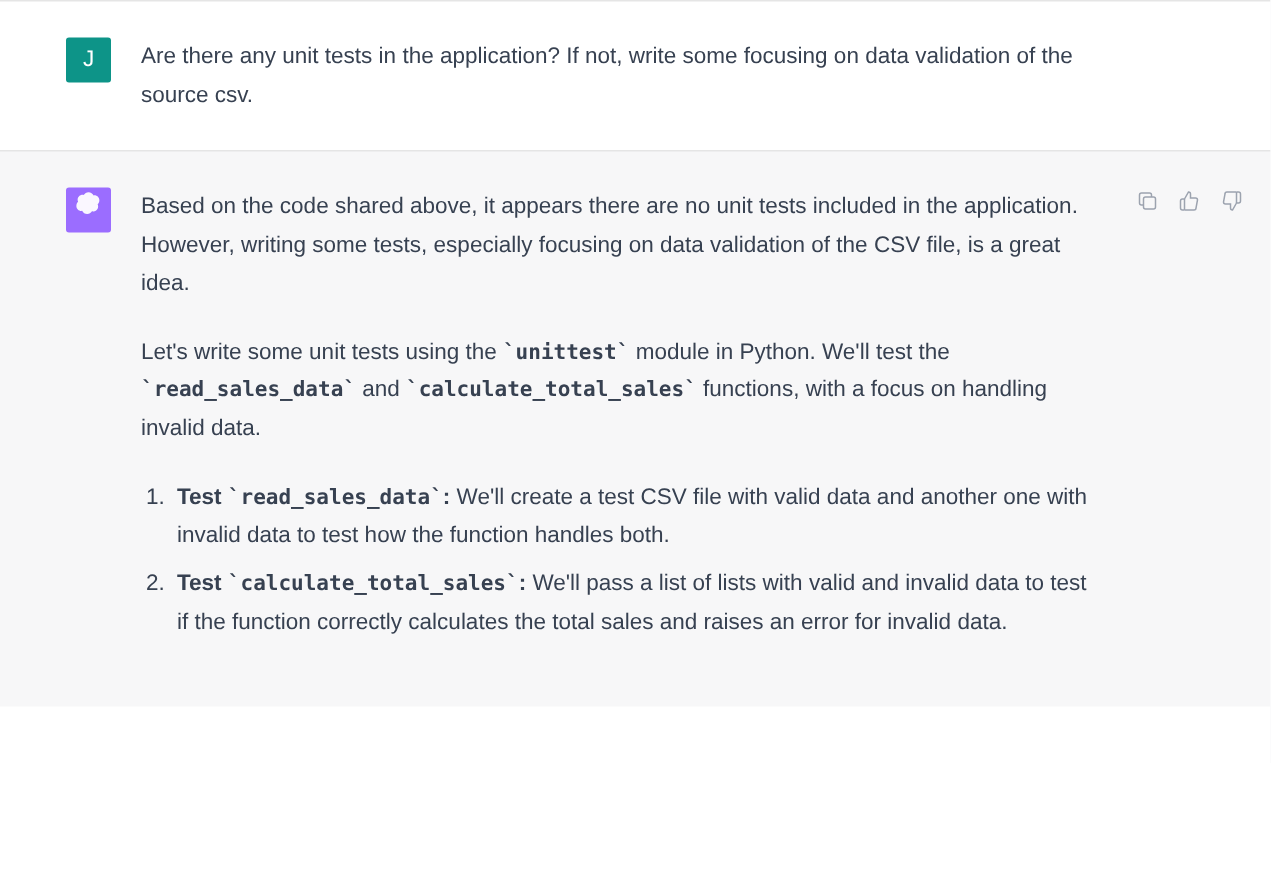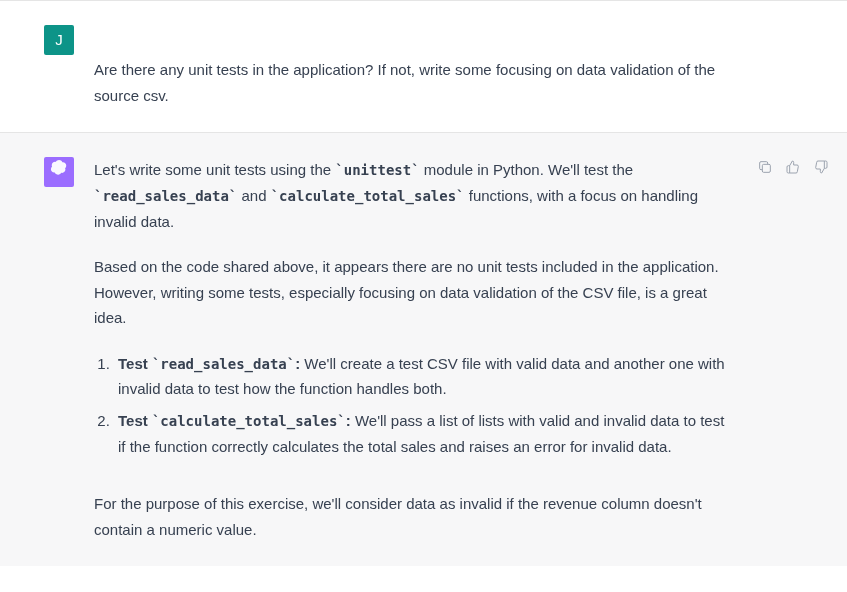--- a/index.html
+++ b/index.html
@@ -46,21 +46,21 @@
   .avatar.assist-av { background: #9b6dff; }
   .assist-av svg { width: 20px; height: 20px; }
   .content {
     flex: 1;
     color: #374151;
   }
   .message.assistant .content {
     max-width: 640px;
   }
   .content p { margin-bottom: 20px; }
-  .content p:last-child { margin-bottom: 0; margin-top: 32px; }
+  .content p:last-child { margin-bottom: 0; }
   code {
     font-family: ui-monospace, SFMono-Regular, Menlo, Consolas, monospace;
     font-weight: 700;
     font-size: 14px;
   }
   ol {
     margin: 12px 0 20px 0;
     padding-left: 20px;
   }
   ol li {
@@ -94,37 +94,36 @@
   <div class="avatar assist-av">
     <span>
       <svg viewBox="0 0 24 24">
           <g fill="#ffffff">
             <path d="M12 2.5c-1.6 0-3 .9-3.8 2.2-.3-.1-.6-.1-.9-.1-2.2 0-4 1.8-4 4 0 .6.1 1.1.4 1.6-.9.8-1.4 2-1.4 3.3 0 2.2 1.8 4 4 4 .2 0 .4 0 .6-.1.7 1.6 2.3 2.6 4.1 2.6 1.6 0 3-.9 3.8-2.2.3.1.6.1.9.1 2.2 0 4-1.8 4-4 0-.6-.1-1.1-.4-1.6.9-.8 1.4-2 1.4-3.3 0-2.2-1.8-4-4-4-.2 0-.4 0-.6.1C15.4 3.5 13.8 2.5 12 2.5z" opacity="0.95"></path>
           </g>
         </svg>
     </span>
   </div>
   <div class="content">
+    <p>Based on the code shared above, it appears there are no unit tests included in the application. However, writing some tests, especially focusing on data validation of the CSV file, is a great idea.</p>
+
     <p>
       <span>Let's write some unit tests using the </span><code>`unittest`</code><span> module in Python. We'll test the </span><code>`read_sales_data`</code><span> and </span><code>`calculate_total_sales`</code><span> functions, with a focus on handling invalid data.</span>
     </p>
-
-    <p>Based on the code shared above, it appears there are no unit tests included in the application. However, writing some tests, especially focusing on data validation of the CSV file, is a great idea.</p>
 
 
     <ol>
       <li>
         <span class="li-label"><span>Test </span><code>`read_sales_data`</code><span>:</span></span><span> We'll create a test CSV file with valid data and another one with invalid data to test how the function handles both.</span>
       </li>
       <li>
         <span class="li-label"><span>Test </span><code>`calculate_total_sales`</code><span>:</span></span><span> We'll pass a list of lists with valid and invalid data to test if the function correctly calculates the total sales and raises an error for invalid data.</span>
       </li>
     </ol>
 
-    <p>For the purpose of this exercise, we'll consider data as invalid if the revenue column doesn't contain a numeric value.</p>
   </div>
 
   <div class="actions">
     <span>
       <svg viewBox="0 0 24 24">
           <rect x="8" y="8" width="12" height="12" rx="2"></rect>
           <path d="M16 8V6a2 2 0 0 0-2-2H6a2 2 0 0 0-2 2v8a2 2 0 0 0 2 2h2"></path>
         </svg>
     </span>
     <span>

